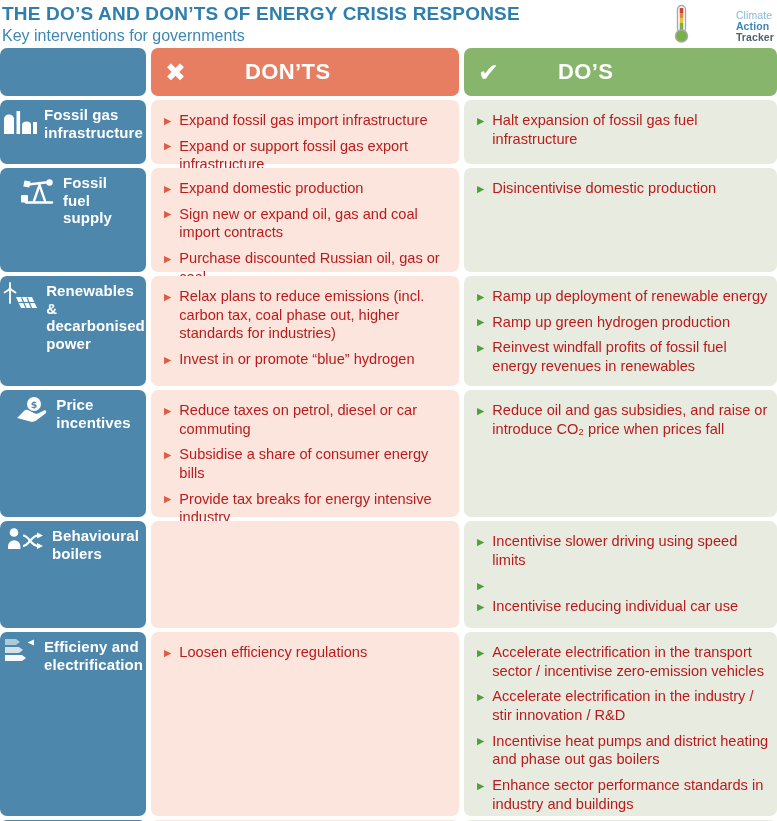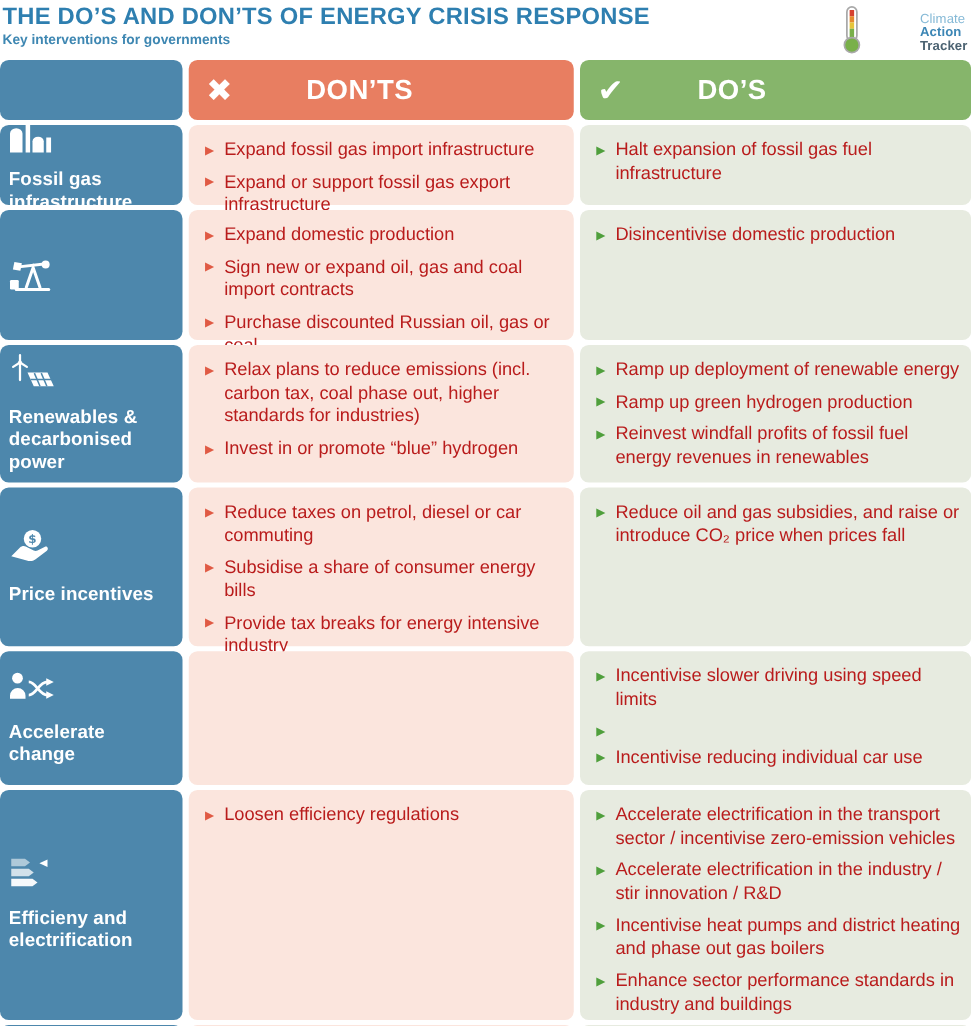--- a/index.html
+++ b/index.html
@@ -15,21 +15,21 @@
   .top {
     height:48px;
     display:flex; justify-content:space-between; align-items:flex-start;
     padding:3px 2px 12px 2px;
   }
   .title {
     font-size:19px; font-weight:700; color:#2e7fb0; letter-spacing:0.2px;
     line-height:1.15;
   }
   .subtitle {
-    font-size:11px; font-weight:700; color:#3e87b2; line-height:1.25; margin-top:1px;
+    font-size:16px; font-weight:400; color:#3e87b2; line-height:1.25; margin-top:1px;
   }
   .logo { display:flex; align-items:center; gap:3px; padding:1px 1px 0 0; }
   .logo-text { display:flex; flex-direction:column; }
   .logo-text span { font-size:10.5px; line-height:11px; letter-spacing:0.1px;margin-left:44px; }
   .lt-climate { color:#85b9d6; font-weight:400; }
   .lt-action  { color:#3c86b5; font-weight:700; }
   .lt-tracker { color:#4c6372; font-weight:700; }
 
   
   .grid {
@@ -46,22 +46,22 @@
     display:flex; align-items:center; gap:11px;
     padding-left:14px; color:#ffffff;
   }
   .donts-head { background:#e87e61; }
   .dos-head   { background:#86b56b; }
   .hicon { font-family:"DejaVu Sans",sans-serif; font-weight:700; font-size:25px; line-height:1; }
   .hlabel { font-weight:700; font-size:22px; letter-spacing:0.4px;margin-left:48px; }
 
   .cat {
     background:#4d87ac; color:#ffffff;
-    display:flex; flex-direction:column; justify-content:center;
-    padding:6px 7px; gap:7px;
+    display:flex; flex-direction:row; justify-content:center;
+    padding:6px 20px; gap:7px;
   }
   .cat .ic { flex:0 0 auto; display:block; }
   .cat .lbl { font-weight:700; font-size:15px; line-height:1.18; letter-spacing:0.1px; }
 
   .list { padding:11px 8px 10px 13px; display:flex; flex-direction:column; gap:7px; }
   .donts { background:#fbe5dd; }
   .dos   { background:#e7ebe0; }
 
   .item { display:flex; gap:8px; align-items:flex-start; }
   .item .b {
@@ -142,20 +142,21 @@
         <span class="ic"><svg width="36" height="30" viewBox="0 0 36 30">
             <g stroke="#ffffff" stroke-width="2.4" fill="none" stroke-linecap="round">
               <path d="M6 28.5 h26"></path>
               <path d="M14 27 L19.5 11 L25 27"></path>
               <path d="M8 10.5 L30 8"></path>
             </g>
             <path d="M4.5 6.5 l6 1 -1.2 6 -6 -1 z" fill="#ffffff"></path>
             <circle cx="29.5" cy="8.5" r="3.2" fill="#ffffff"></circle>
             <rect x="1" y="21" width="7" height="7.5" rx="1" fill="#ffffff"></rect>
           </svg></span>
+        <div class="lbl">Fossil fuel supply</div>
       </div>
       <div class="cell list donts">
         <div class="item">
           <span class="b">▶</span>
           <span class="t">Expand domestic production</span>
         </div>
         <div class="item">
           <span class="b">▶</span>
           <span class="t">Sign new or expand oil, gas and coal import contracts</span>
         </div>
@@ -244,21 +245,21 @@
         <span class="ic"><svg width="38" height="28" viewBox="0 0 38 28">
             <circle cx="7" cy="5.5" r="4.3" fill="#ffffff"></circle>
             <path d="M1 19.5 a6.2 6.2 0 0 1 12.4 0 l0 2.5 h-12.4 z" fill="#ffffff"></path>
             <g stroke="#ffffff" stroke-width="2.2" fill="none">
               <path d="M16 19 C22 19 24 8.5 31 8.5"></path>
               <path d="M16 8.5 C22 8.5 24 19 31 19"></path>
             </g>
             <path d="M30 5.5 l6 3 -6 3 z" fill="#ffffff"></path>
             <path d="M30 16 l6 3 -6 3 z" fill="#ffffff"></path>
           </svg></span>
-        <div class="lbl">Accelerate change</div>
+        <div class="lbl">Behavioural boilers</div>
       </div>
       <div class="cell list donts"></div>
       <div class="cell list dos">
         <div class="item">
           <span class="b">▶</span>
           <span class="t">Incentivise slower driving using speed limits</span>
         </div>
         <div class="item">
           <span class="b">▶</span>
         </div>

